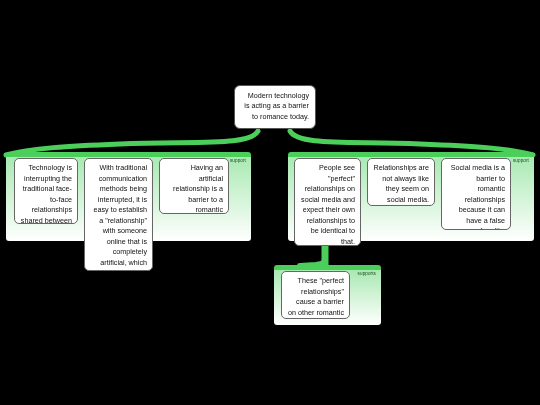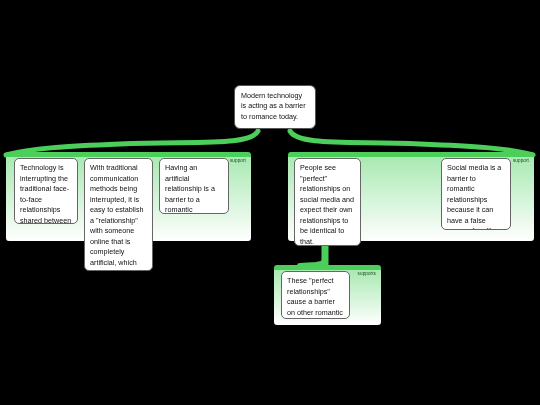--- a/index.html
+++ b/index.html
@@ -7,20 +7,21 @@
     padding: 0;
     background: #000000;
   }
   #canvas {
     position: relative;
     width: 540px;
     height: 405px;
     background: #000000;
     overflow: hidden;
     font-family: "Liberation Sans", sans-serif;
+    text-align: right;
   }
   #edges {
     position: absolute;
     left: 0;
     top: 0;
     width: 540px;
     height: 405px;
     pointer-events: none;
   }
 
@@ -103,20 +104,23 @@
   <div class="claim" style="left:159px; top:158px; width:70px; height:56px;">
     <span>Having an artificial relationship is a barrier to a romantic relationship.</span>
   </div>
 
   <div class="group" style="left:288px; top:152px; width:246px; height:89px;">
     <span class="group-label">support</span>
   </div>
   <div class="claim" style="left:294px; top:158px; width:67px; height:88px;">
     <span>People see "perfect" relationships on social media and expect their own relationships to be identical to that.</span>
   </div>
+  <div class="claim" style="left:367px; top:158px; width:68px; height:48px;">
+    <span>Relationships are not always like they seem on social media.</span>
+  </div>
   <div class="claim" style="left:441px; top:158px; width:70px; height:72px;">
     <span>Social media is a barrier to romantic relationships because it can have a false sense of reality.</span>
   </div>
 
   <div class="group" style="left:274px; top:265px; width:107px; height:60px;">
     <span class="group-label">supports</span>
   </div>
   <div class="claim" style="left:281px; top:271px; width:69px; height:48px;">
     <span>These "perfect relationships" cause a barrier on other romantic relationships.</span>
   </div>

